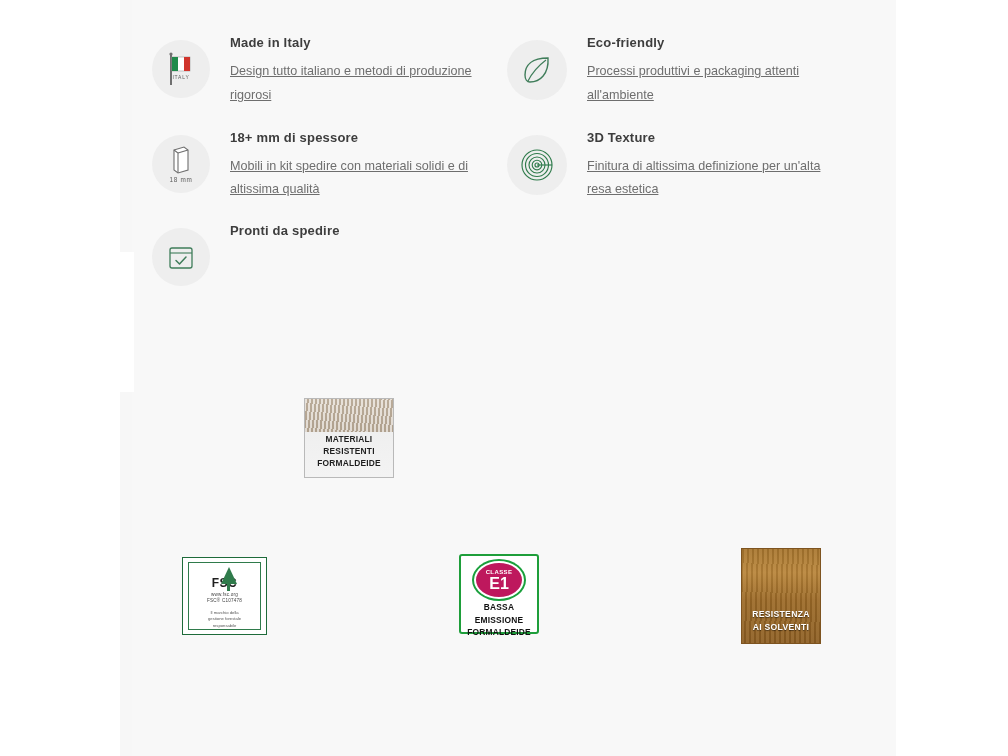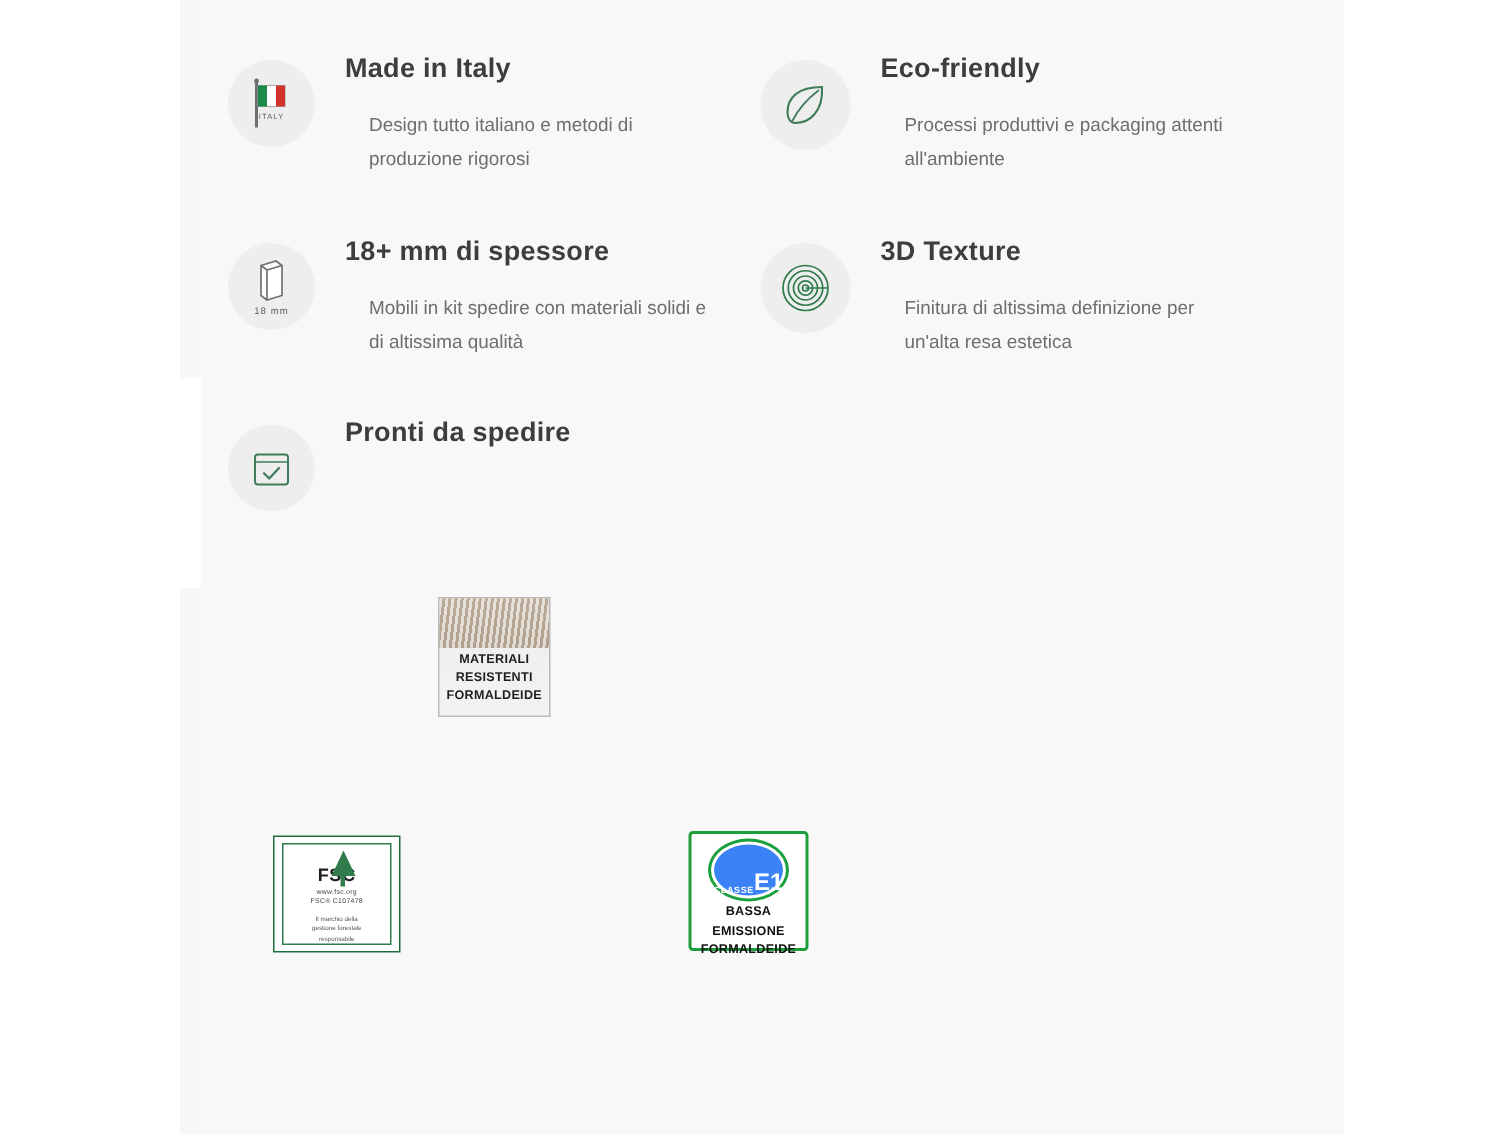--- a/index.html
+++ b/index.html
@@ -73,53 +73,54 @@
     display: flex;
     align-items: center;
     justify-content: center;
     margin-top: 4px;
   }
   .feat-txt {
     padding-left: 20px;
     padding-right: 14px;
   }
   .feat-title {
-    font-size: 18px;
+    font-size: 13px;
     color: #3d3d3d;
     font-weight: bold;
     letter-spacing: .2px;
     margin: 0 0 10px 0;
     line-height: 1.1;
   }
   .feat-desc {
     font-size: 12.6px;
     color: #6e6e6e;
     line-height: 1.85;
-    margin: 16px;
+    margin: 0;
     max-width: 260px;
+    text-decoration: underline;
   }
   .row-gap-1 { margin-bottom: 24px; }
   .row-gap-2 { margin-bottom: 22px; }
 
   
   .feat.right .feat-ico { width: 60px; height: 60px; flex-basis: 60px; }
 
   
   .mid-badges {
     position: absolute;
     left: 0;
     top: 398px;
     width: 1008px;
     height: 96px;
   }
   .badge-antig {
     position: absolute;
-    left: 292px;
+    left: 304px;
     top: 0px;
-    width: 75px;
+    width: 90px;
     height: 80px;
     border: 1px solid #b9b9b9;
     background: linear-gradient(180deg,#d8cfc2 0%, #cfc6b8 40%, #efefef 41%, #f3f3f3 100%);
     box-sizing: border-box;
   }
   .badge-antig .tex {
     position: absolute; left:0; top:0; right:0; height: 33px;
     background:
       repeating-linear-gradient(97deg, rgba(255,255,255,.55) 0 2px, rgba(150,135,115,.35) 2px 4px),
       linear-gradient(180deg,#cdbfae,#bdae9c);
@@ -201,26 +202,26 @@
     width: 80px; height: 80px;
     background: #ffffff;
     border: 2px solid #1e9e3a;
     border-radius: 3px;
   }
   .e1-circle {
     position: absolute;
     left: 50%; transform: translateX(-50%);
     top: 5px;
     width: 46px; height: 34px;
-    background: #3b82f6;
+    background: #be185d;
     border-radius: 50%;
     color: #ffffff;
     display: flex;
-    flex-direction: row;
-    align-items: flex-end;
+    flex-direction: column;
+    align-items: center;
     justify-content: center;
     border: 2px solid #ffffff;
     box-shadow: 0 0 0 2px #1aa03c;
   }
   .e1-classe { font-size: 6px; font-weight: bold; letter-spacing: .4px; line-height: 1; }
   .e1-num { font-size: 16px; font-weight: bold; line-height: 1; margin-top: 1px; }
   .e1-lbl {
     position: absolute;
     left: 0; right: 0; top: 45px;
     text-align: center;
@@ -382,15 +383,22 @@
         <span class="e1-classe">CLASSE</span>
         <span class="e1-num">E1</span>
       </div>
       <div class="e1-lbl">
         <div>BASSA</div>
         <div>EMISSIONE</div>
         <div>FORMALDEIDE</div>
       </div>
     </div>
 
+    <div class="cert cert-solv">
+      <div class="grain"></div>
+      <div class="lbl">
+        <div>RESISTENZA</div>
+        <div>AI SOLVENTI</div>
+      </div>
+    </div>
 
   </div>
 </div>
 
 </body></html>

